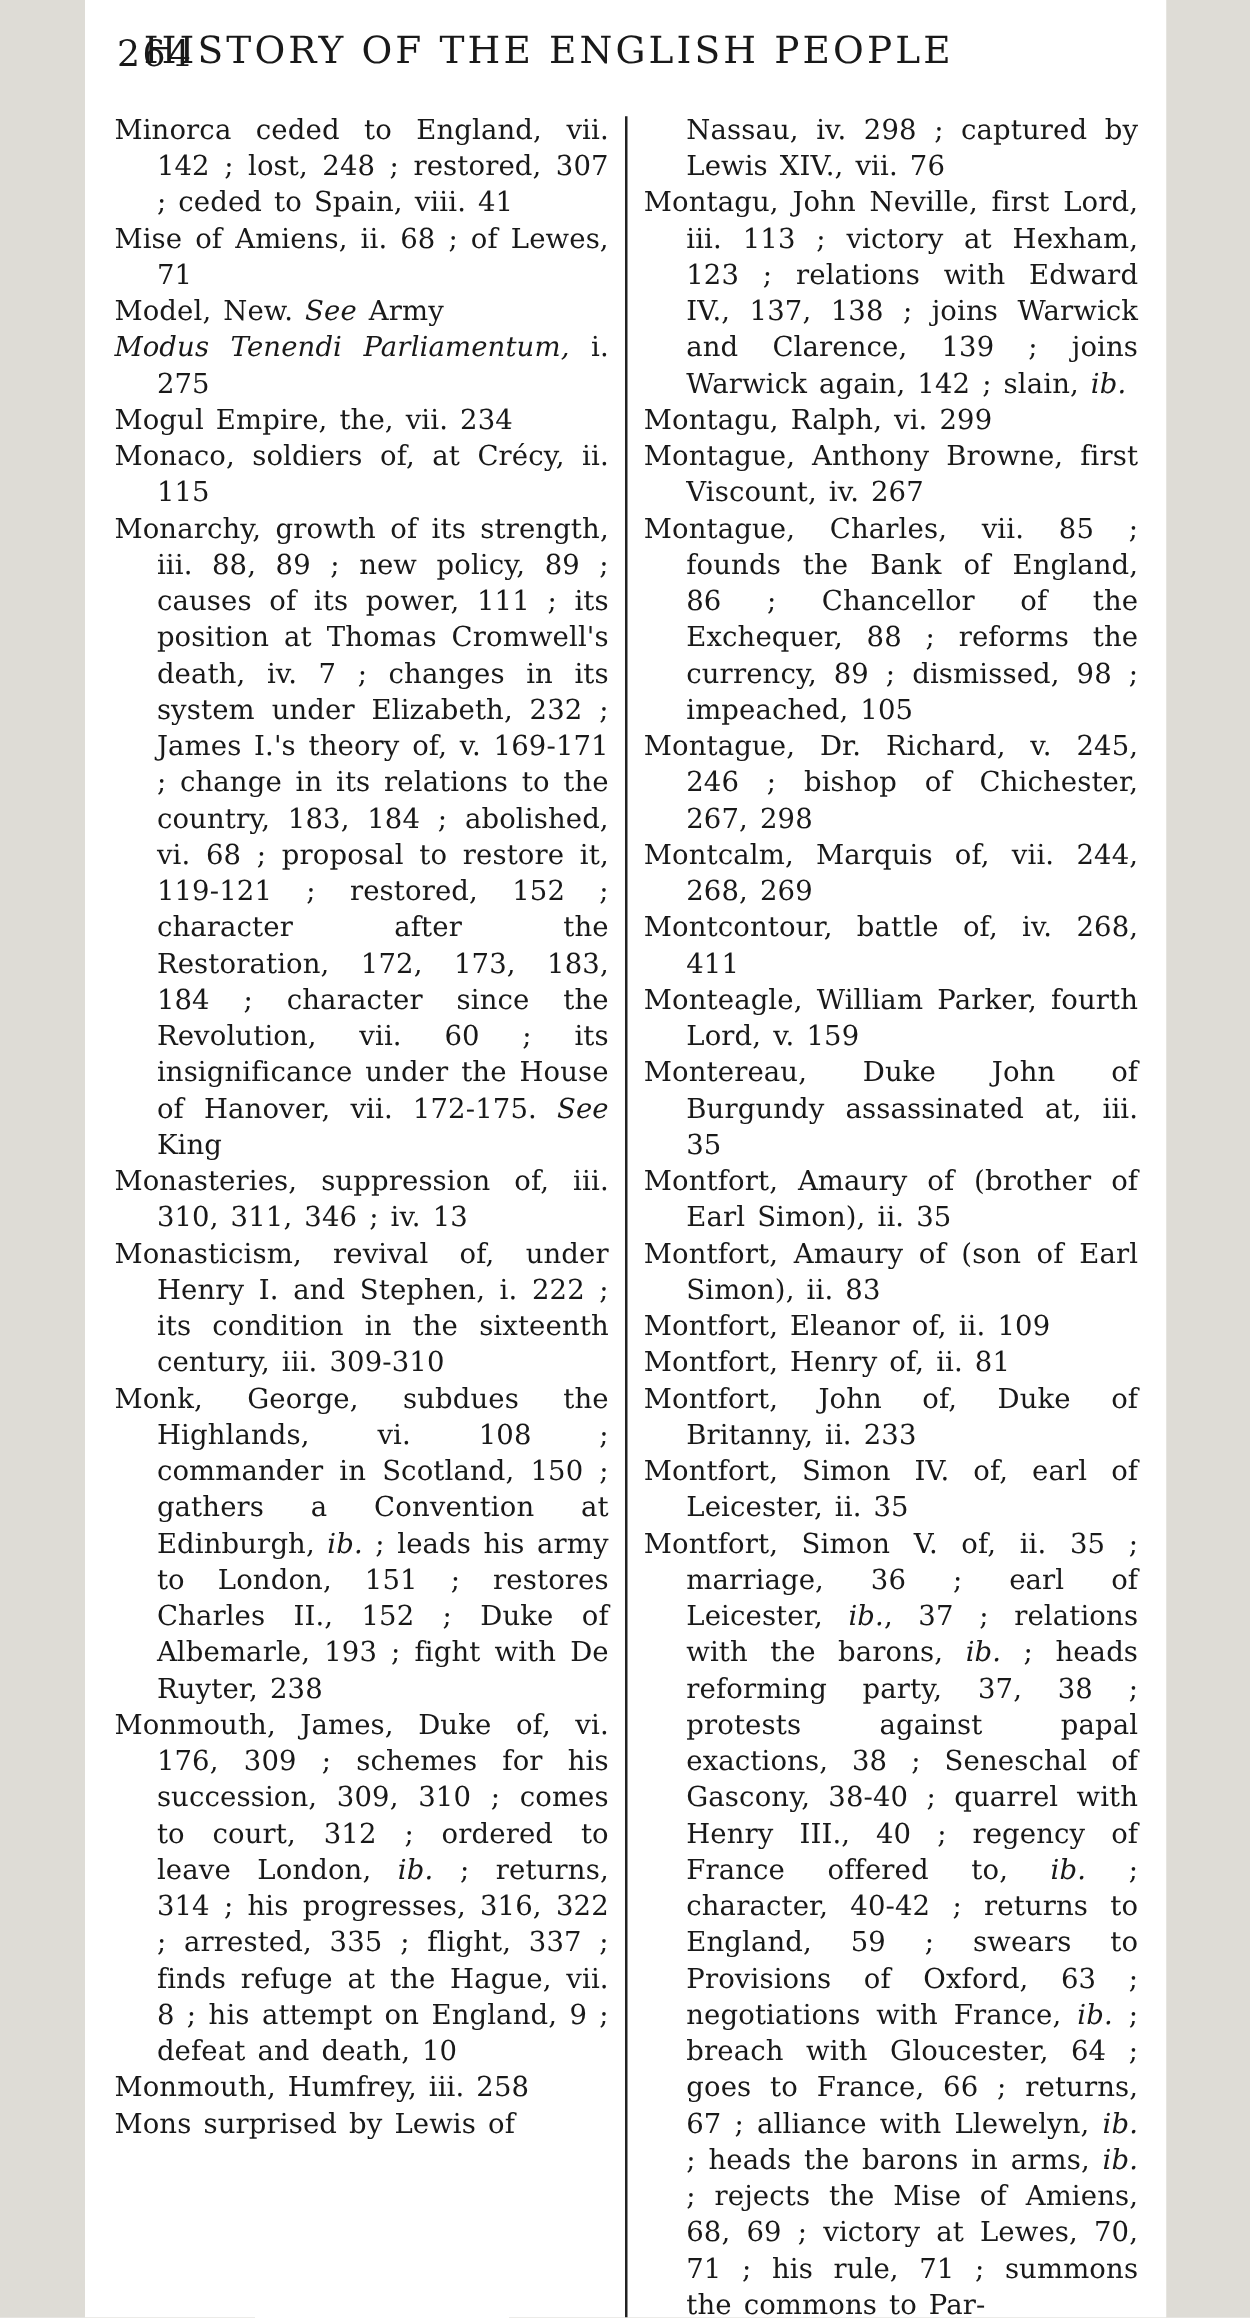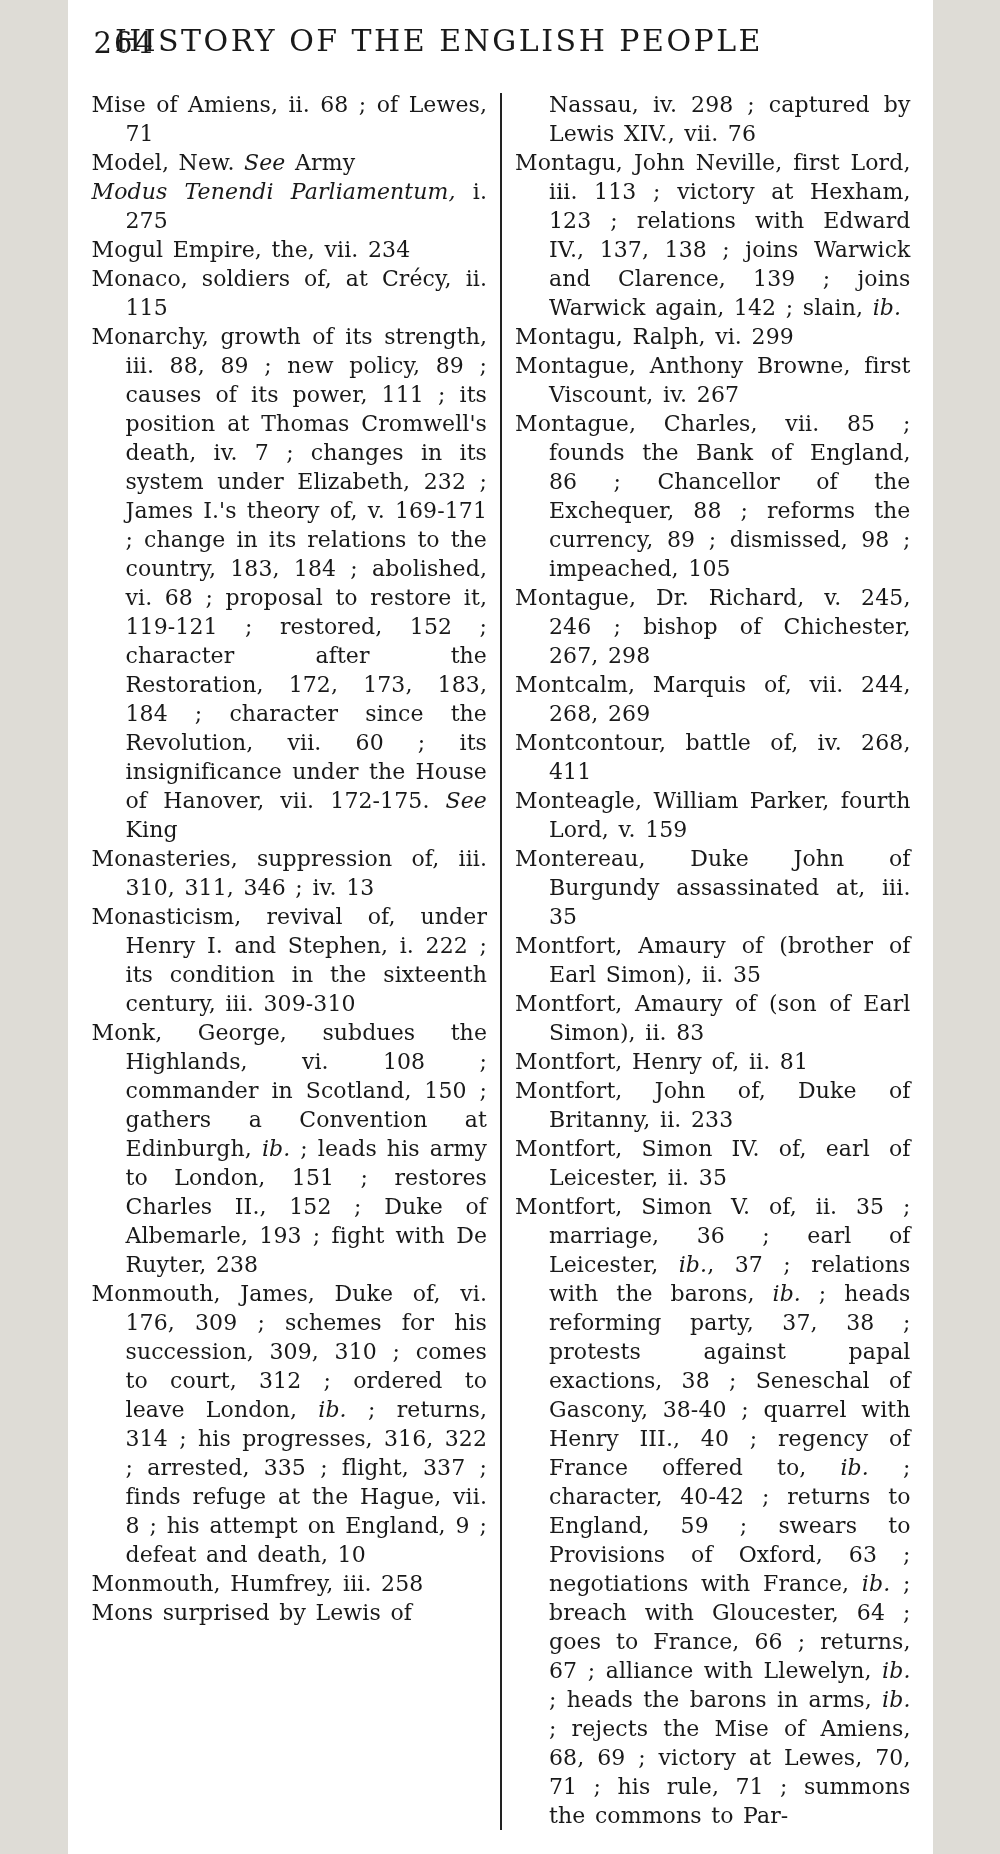--- a/index.html
+++ b/index.html
@@ -61,20 +61,21 @@
 </head>
 <body>
 
 <div class="page">
   <header class="page-header">
     <span class="page-number">264</span>
     <h1 class="page-title">HISTORY OF THE ENGLISH PEOPLE</h1>
   </header>
   <div class="columns">
     <div class="col" id="col-left">
+        <p class="entry"><span>Minorca ceded to England, vii. 142 ; lost, 248 ; restored, 307 ; ceded to Spain, viii. 41</span></p>
         <p class="entry"><span>Mise of Amiens, ii. 68 ; of Lewes, 71</span></p>
         <p class="entry"><span>Model, New. </span><span class="it">See</span><span> Army</span></p>
         <p class="entry"><span class="it">Modus Tenendi Parliamentum,</span><span> i. 275</span></p>
         <p class="entry"><span>Mogul Empire, the, vii. 234</span></p>
         <p class="entry"><span>Monaco, soldiers of, at Crécy, ii. 115</span></p>
         <p class="entry"><span>Monarchy, growth of its strength, iii. 88, 89 ; new policy, 89 ; causes of its power, 111 ; its position at Thomas Cromwell's death, iv. 7 ; changes in its system under Elizabeth, 232 ; James I.'s theory of, v. 169-171 ; change in its relations to the country, 183, 184 ; abolished, vi. 68 ; proposal to restore it, 119-121 ; restored, 152 ; character after the Restoration, 172, 173, 183, 184 ; character since the Revolution, vii. 60 ; its insignificance under the House of Hanover, vii. 172-175. </span><span class="it">See</span><span> King</span></p>
         <p class="entry"><span>Monasteries, suppression of, iii. 310, 311, 346 ; iv. 13</span></p>
         <p class="entry"><span>Monasticism, revival of, under Henry I. and Stephen, i. 222 ; its condition in the sixteenth century, iii. 309-310</span></p>
         <p class="entry"><span>Monk, George, subdues the Highlands, vi. 108 ; commander in Scotland, 150 ; gathers a Convention at Edinburgh, </span><span class="it">ib.</span><span> ; leads his army to London, 151 ; restores Charles II., 152 ; Duke of Albemarle, 193 ; fight with De Ruyter, 238</span></p>
         <p class="entry"><span>Monmouth, James, Duke of, vi. 176, 309 ; schemes for his succession, 309, 310 ; comes to court, 312 ; ordered to leave London, </span><span class="it">ib.</span><span> ; returns, 314 ; his progresses, 316, 322 ; arrested, 335 ; flight, 337 ; finds refuge at the Hague, vii. 8 ; his attempt on England, 9 ; defeat and death, 10</span></p>
@@ -88,19 +89,20 @@
         <p class="entry"><span>Montagu, Ralph, vi. 299</span></p>
         <p class="entry"><span>Montague, Anthony Browne, first Viscount, iv. 267</span></p>
         <p class="entry"><span>Montague, Charles, vii. 85 ; founds the Bank of England, 86 ; Chancellor of the Exchequer, 88 ; reforms the currency, 89 ; dismissed, 98 ; impeached, 105</span></p>
         <p class="entry"><span>Montague, Dr. Richard, v. 245, 246 ; bishop of Chichester, 267, 298</span></p>
         <p class="entry"><span>Montcalm, Marquis of, vii. 244, 268, 269</span></p>
         <p class="entry"><span>Montcontour, battle of, iv. 268, 411</span></p>
         <p class="entry"><span>Monteagle, William Parker, fourth Lord, v. 159</span></p>
         <p class="entry"><span>Montereau, Duke John of Burgundy assassinated at, iii. 35</span></p>
         <p class="entry"><span>Montfort, Amaury of (brother of Earl Simon), ii. 35</span></p>
         <p class="entry"><span>Montfort, Amaury of (son of Earl Simon), ii. 83</span></p>
+        <p class="entry"><span>Montfort, Eleanor of, ii. 109</span></p>
         <p class="entry"><span>Montfort, Henry of, ii. 81</span></p>
         <p class="entry"><span>Montfort, John of, Duke of Britanny, ii. 233</span></p>
         <p class="entry"><span>Montfort, Simon IV. of, earl of Leicester, ii. 35</span></p>
         <p class="entry"><span>Montfort, Simon V. of, ii. 35 ; marriage, 36 ; earl of Leicester, </span><span class="it">ib.</span><span>, 37 ; relations with the barons, </span><span class="it">ib.</span><span> ; heads reforming party, 37, 38 ; protests against papal exactions, 38 ; Seneschal of Gascony, 38-40 ; quarrel with Henry III., 40 ; regency of France offered to, </span><span class="it">ib.</span><span> ; character, 40-42 ; returns to England, 59 ; swears to Provisions of Oxford, 63 ; negotiations with France, </span><span class="it">ib.</span><span> ; breach with Gloucester, 64 ; goes to France, 66 ; returns, 67 ; alliance with Llewelyn, </span><span class="it">ib.</span><span> ; heads the barons in arms, </span><span class="it">ib.</span><span> ; rejects the Mise of Amiens, 68, 69 ; victory at Lewes, 70, 71 ; his rule, 71 ; summons the commons to Par-</span></p>
       </div>
   </div>
 </div>
 
 </body></html>

